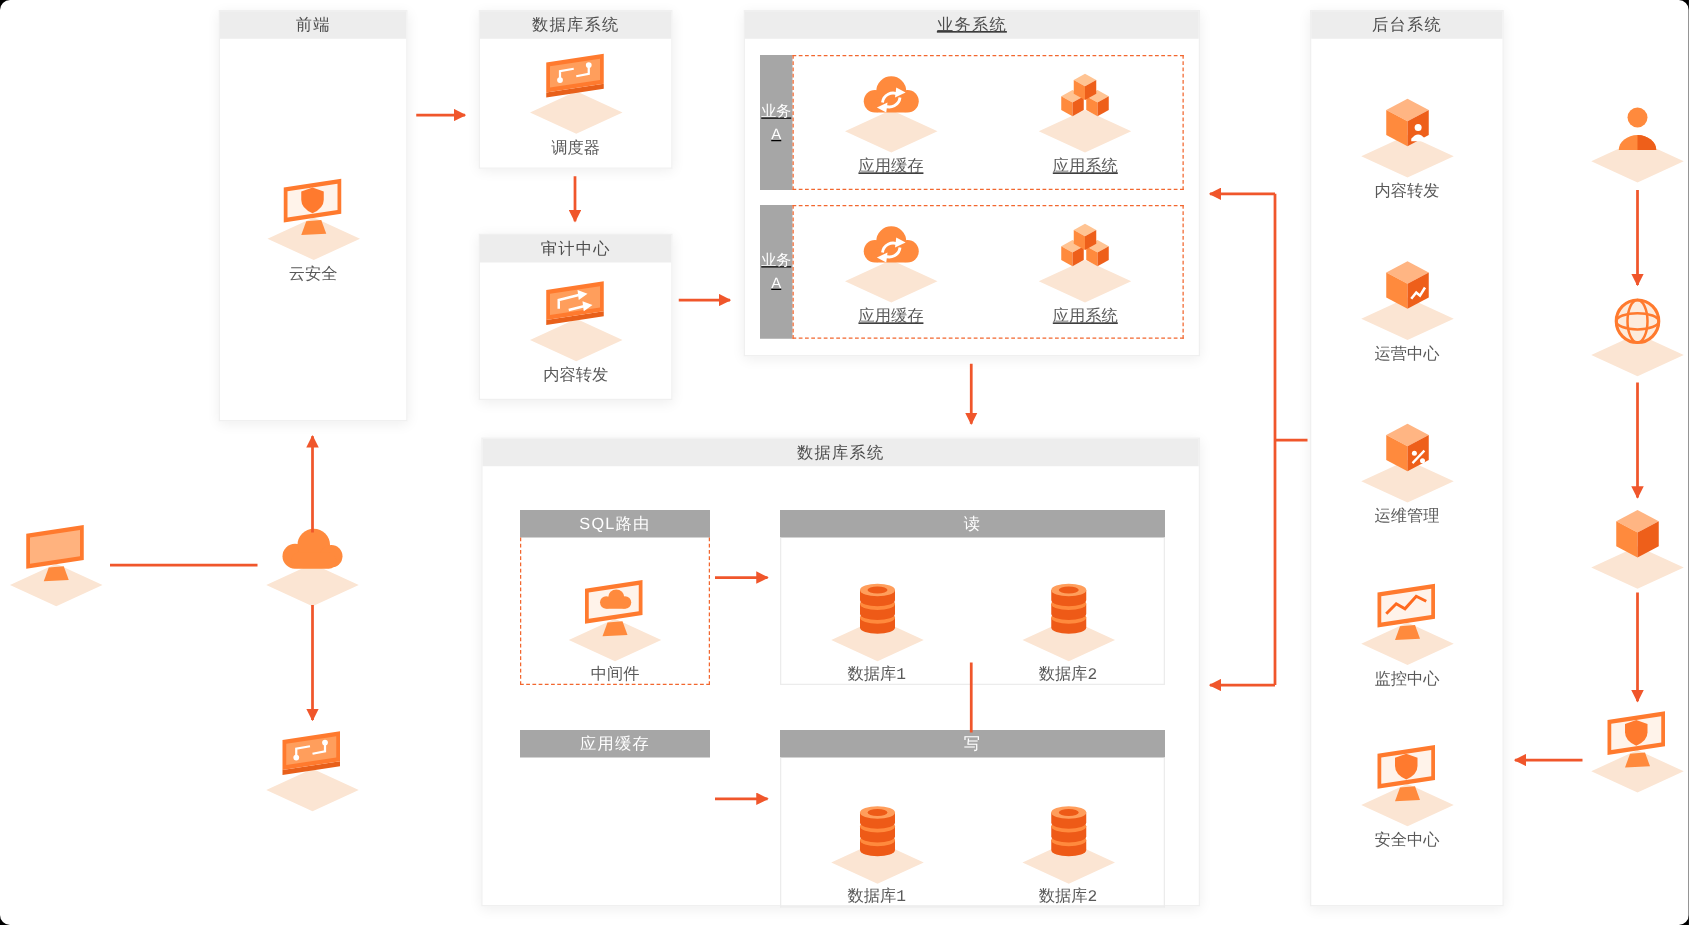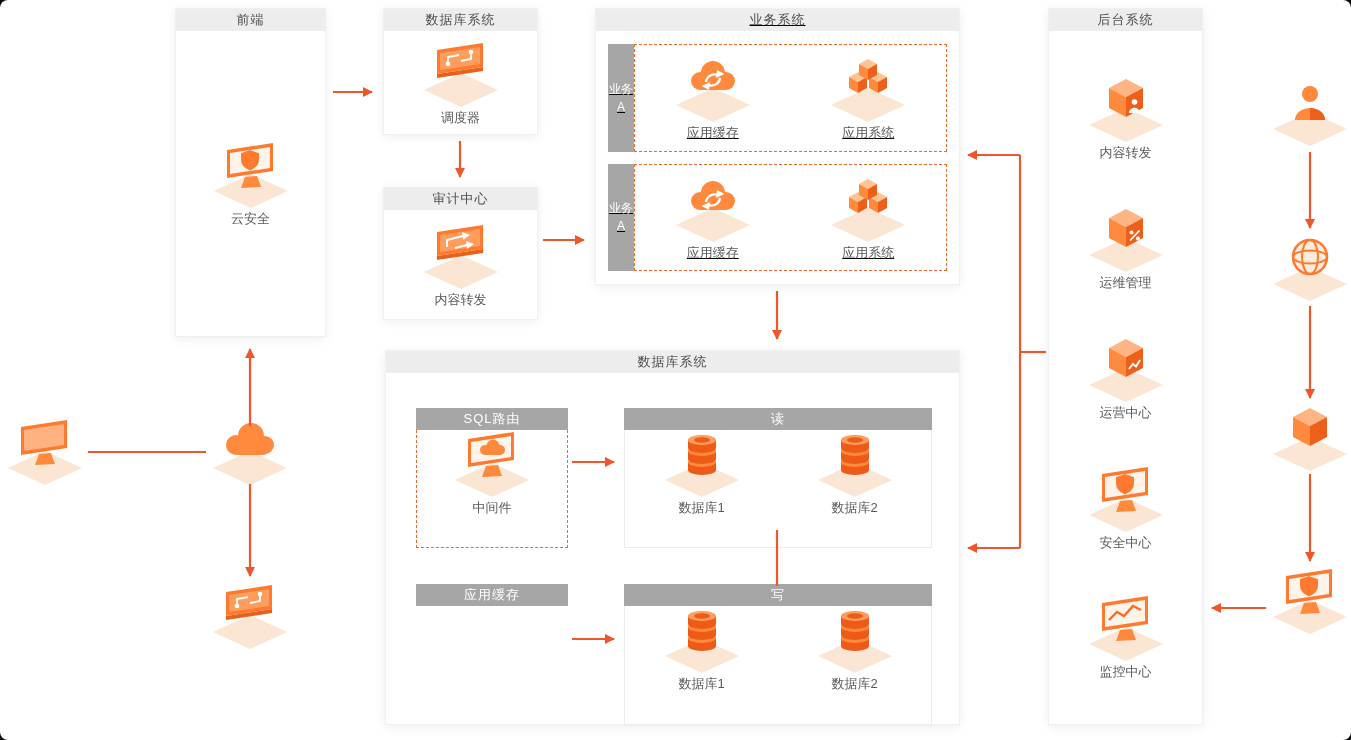--- a/index.html
+++ b/index.html
@@ -40,21 +40,21 @@
   }
   .biz-dash { flex:1; border:1px dashed #f2672f; display:flex; align-items:center; justify-content:space-around; }
 
   
   .db-body { position:relative; flex:1;margin-top:17px; }
   .sec { position:absolute; display:flex; flex-direction:column; }
   .sec-header {
     flex:none; height:22px; background:#a6a6a6; color:#fff; font-size:13px;
     display:flex; align-items:center; justify-content:center; letter-spacing:1px;
   }
-  .sec-body { flex:1; display:flex; align-items:flex-start; justify-content:space-around; }
+  .sec-body { flex:1; display:flex; align-items:flex-end; justify-content:space-around;font-family:Liberation Mono, monospace; }
   .sec-body.dashed { border:1px dashed #f2672f; border-top:none; }
   .sec-body.solid  { border:1px solid #ececec; border-top:none; }
   #sec-sql    { left:30px;  top:18px;  width:152px; height:140px; }
   #sec-read   { left:238px; top:18px;  width:308px; height:140px; }
   #sec-backup { left:30px;  top:194px; width:152px; height:142px; }
   #sec-write  { left:238px; top:194px; width:308px; height:142px; }
 
   
   .float { position:absolute; width:80px; height:68px; }
   .float svg { width:80px; height:68px; display:block; }
@@ -374,41 +374,41 @@
     <header>后台系统</header>
     <div class="panel-body">
       <div class="node">
         <svg class="icon" viewBox="0 0 80 68">
             <use href="#i-cube-audit"></use>
           </svg>
         <span class="nlabel">内容转发</span>
       </div>
       <div class="node">
         <svg class="icon" viewBox="0 0 80 68">
+            <use href="#i-cube-chart"></use>
+          </svg>
+        <span class="nlabel">运营中心</span>
+      </div>
+      <div class="node">
+        <svg class="icon" viewBox="0 0 80 68">
             <use href="#i-cube-ops"></use>
           </svg>
         <span class="nlabel">运维管理</span>
       </div>
       <div class="node">
         <svg class="icon" viewBox="0 0 80 68">
-            <use href="#i-cube-chart"></use>
-          </svg>
-        <span class="nlabel">运营中心</span>
+            <use href="#i-monitor-chart"></use>
+          </svg>
+        <span class="nlabel">监控中心</span>
       </div>
       <div class="node">
         <svg class="icon" viewBox="0 0 80 68">
             <use href="#i-monitor-shield"></use>
           </svg>
         <span class="nlabel">安全中心</span>
-      </div>
-      <div class="node">
-        <svg class="icon" viewBox="0 0 80 68">
-            <use href="#i-monitor-chart"></use>
-          </svg>
-        <span class="nlabel">监控中心</span>
       </div>
     </div>
   </section>
 
   <div class="float" id="fl-terminal">
     <svg viewBox="0 0 80 68">
         <use href="#i-monitor-plain"></use>
       </svg>
   </div>
   <div class="float" id="fl-cloud">

